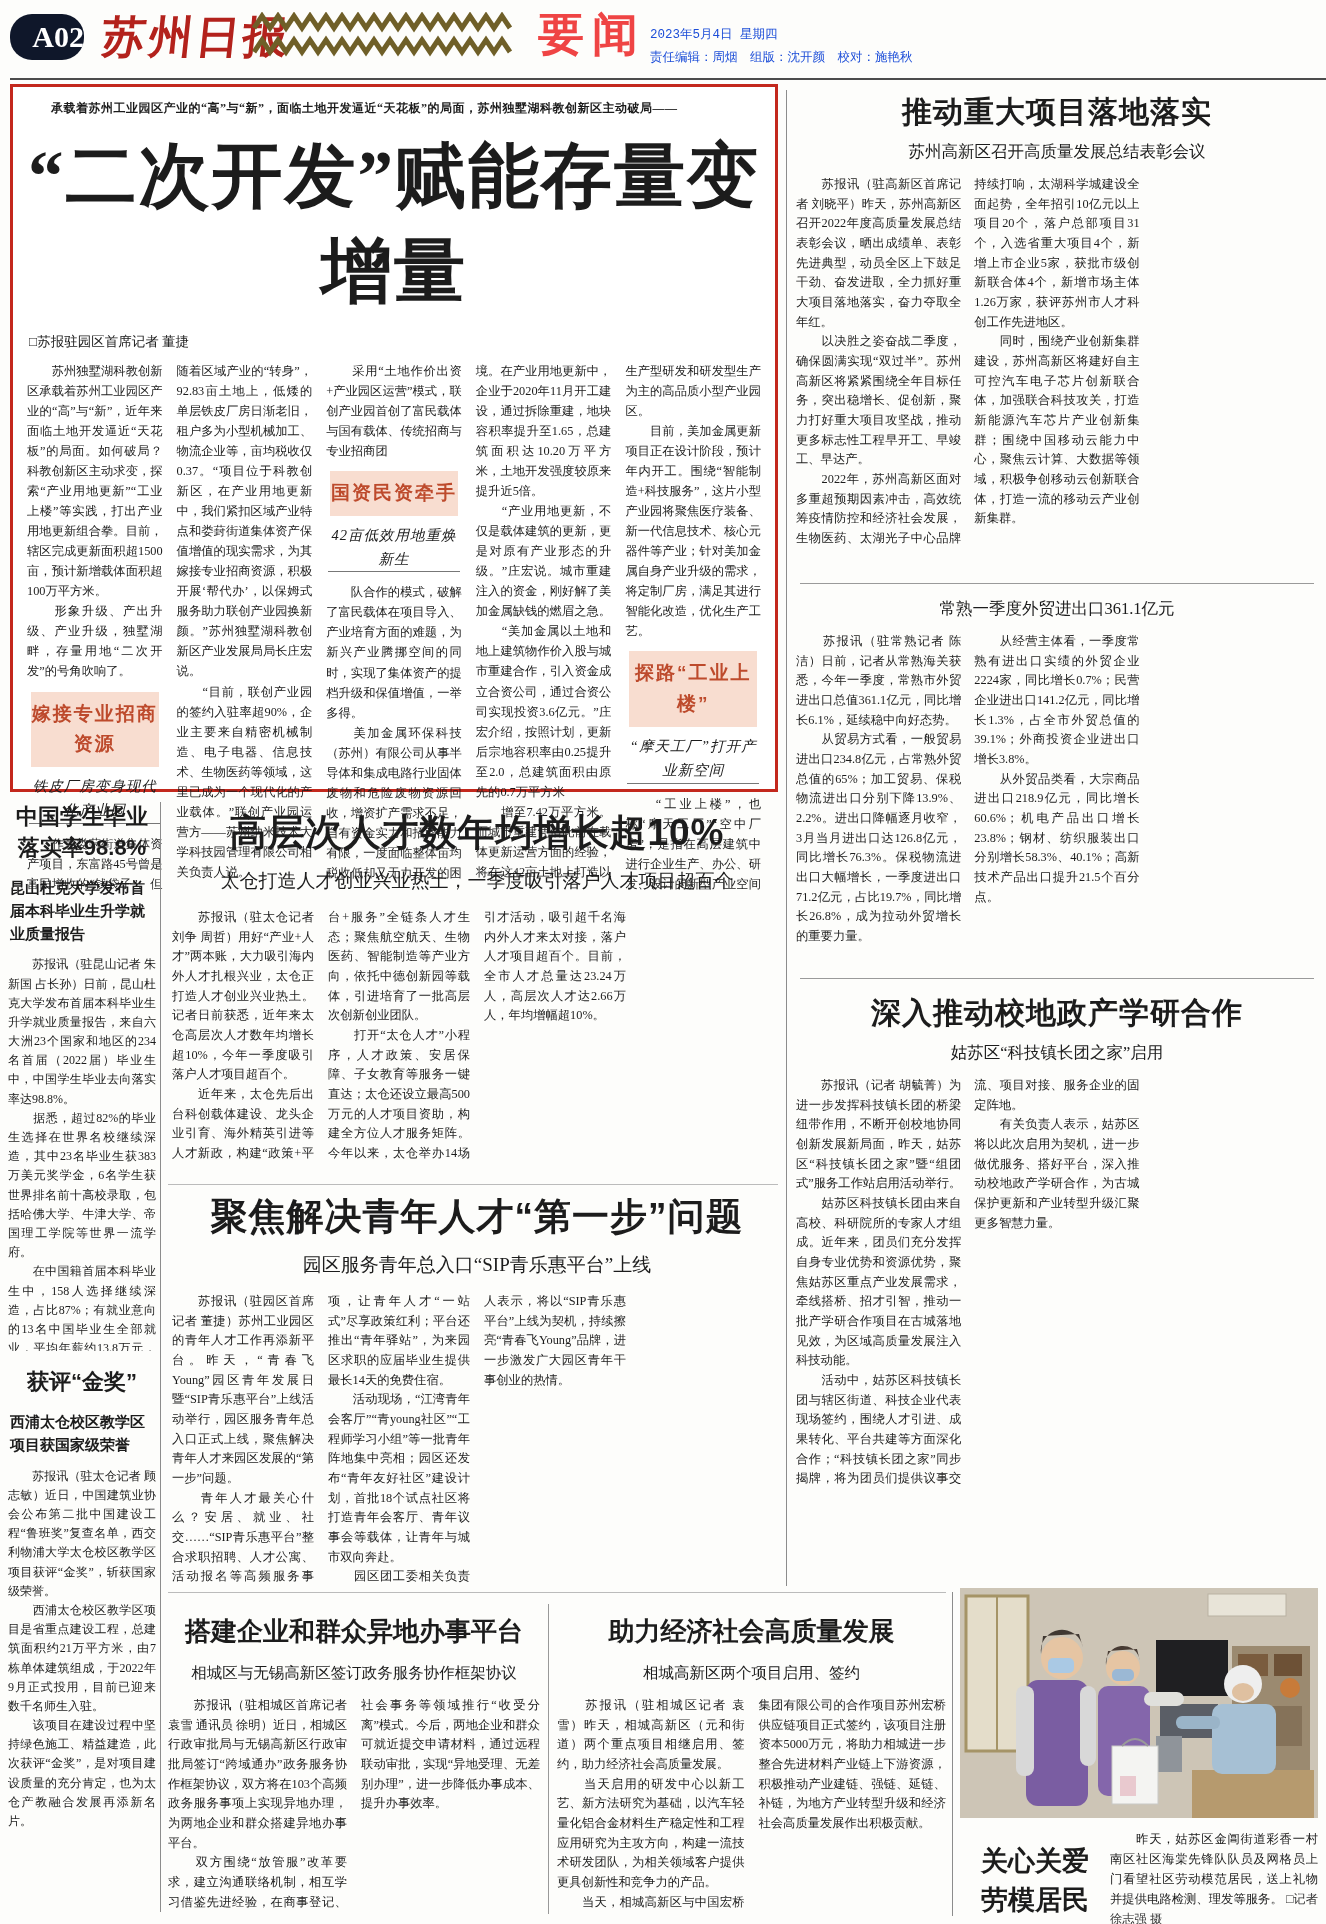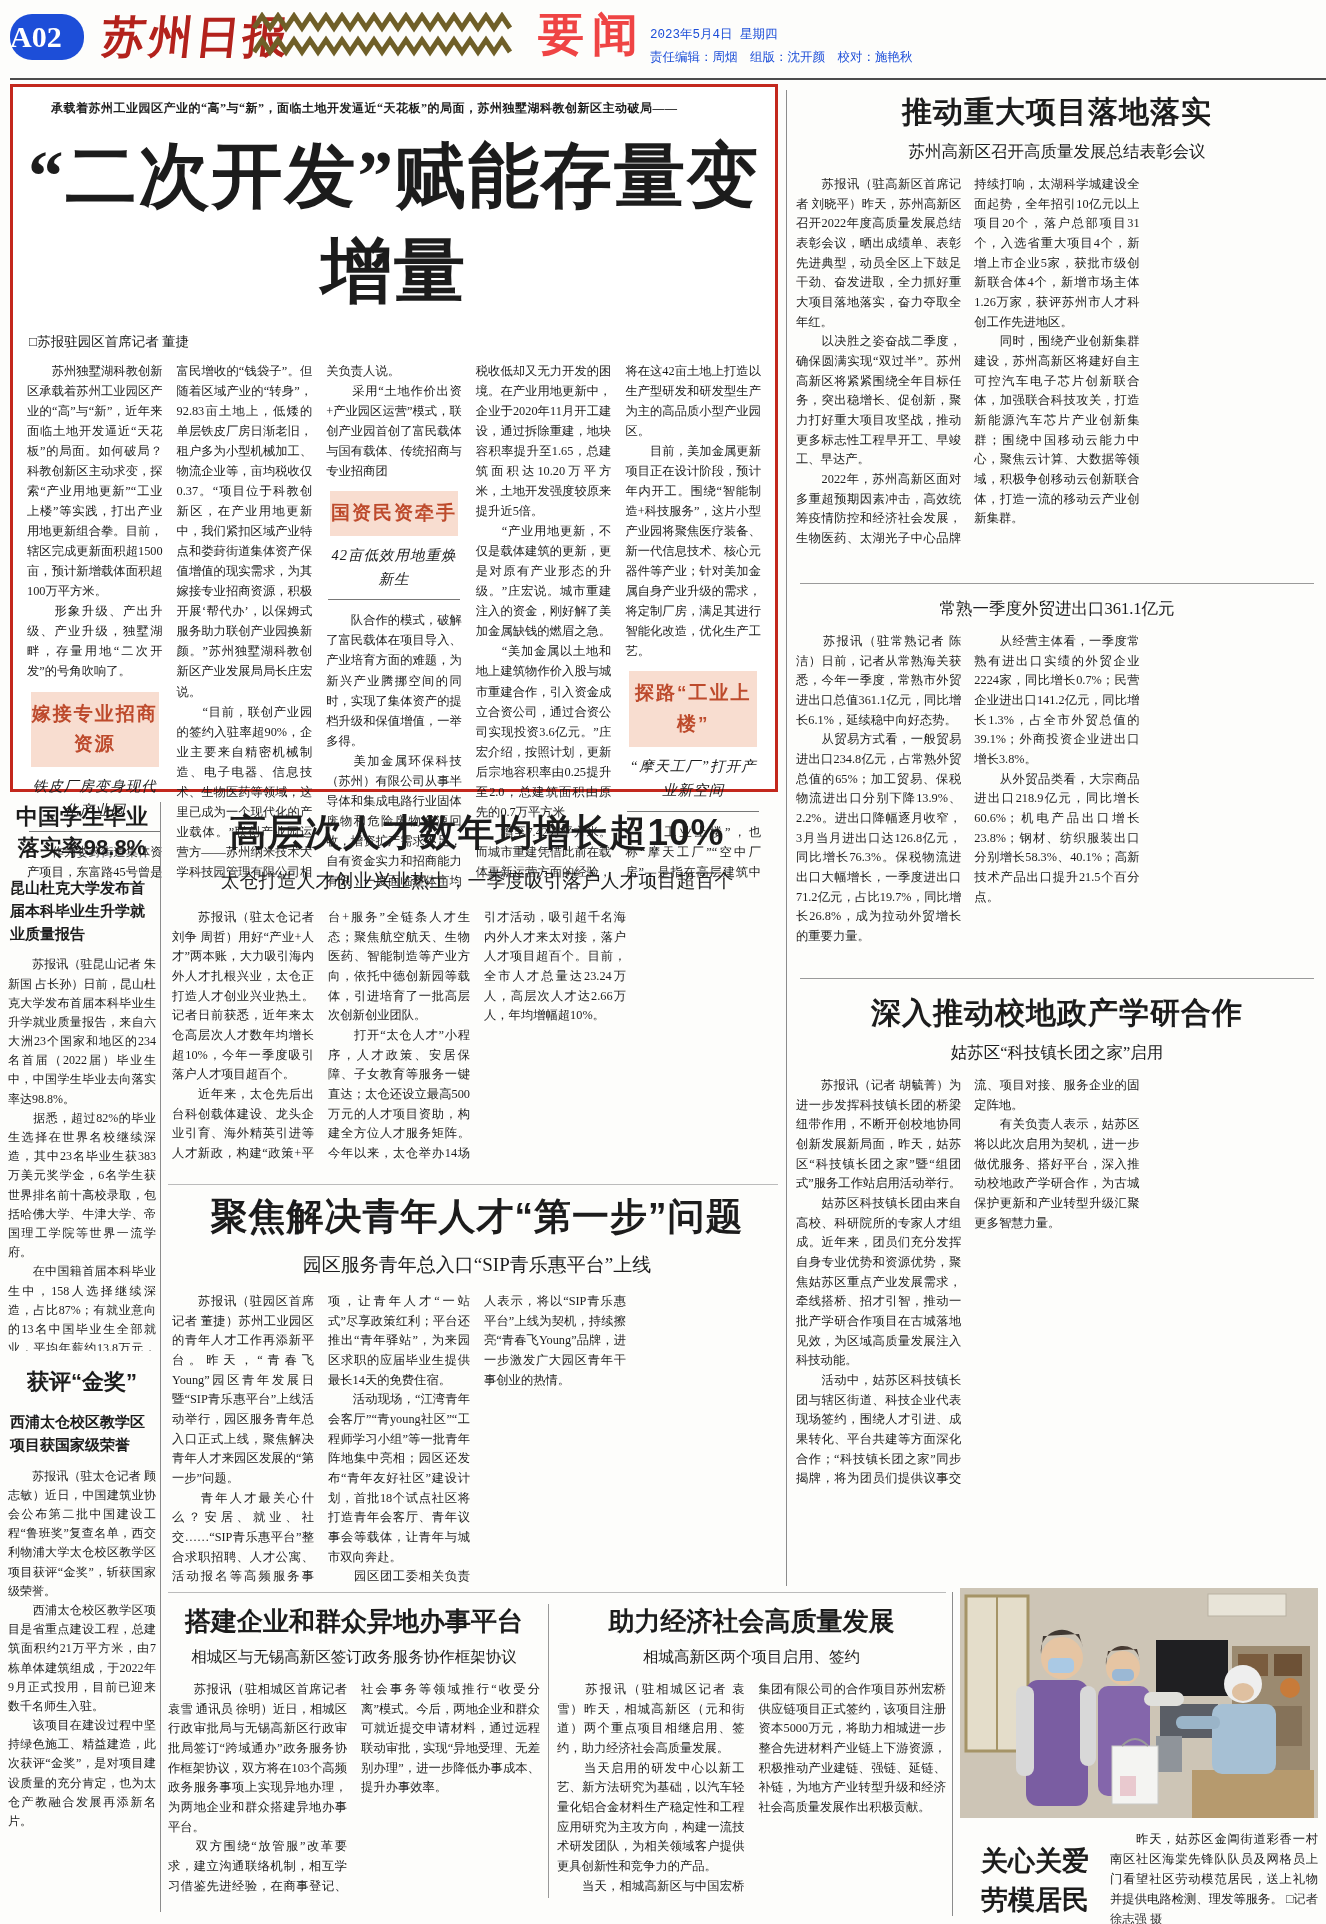--- a/index.html
+++ b/index.html
@@ -1,21 +1,21 @@
 <!DOCTYPE html>
 <html><head>
 <meta charset="utf-8">
 <style>
   html,body{margin:0;padding:0;background:#e9e8e4;}
   .page{position:relative;width:1326px;height:1924px;background:#fdfdfb;margin:0 auto;
         font-family:"Liberation Serif",serif;color:#1c1c1c;overflow:hidden;}
   
   .hdr{position:absolute;top:8px;left:10px;right:10px;height:58px;}
-  .page-code{position:absolute;left:0;top:6px;width:74px;height:46px;background:#1d4ed8;color:#fff;
-             font-family:"Liberation Serif",serif;font-weight:bold;font-size:30px;text-align:left;line-height:46px;border-radius:22px;}
+  .page-code{position:absolute;left:0;top:6px;width:74px;height:46px;background:#0f172a;color:#fff;
+             font-family:"Liberation Serif",serif;font-weight:bold;font-size:30px;text-align:right;line-height:46px;border-radius:22px;}
   .logo{position:absolute;left:92px;top:0;font-weight:900;font-size:44px;color:#b3221c;
         font-family:"Liberation Serif",serif;letter-spacing:3px;transform:skewX(-6deg);}
   .waves{position:absolute;left:242px;top:4px;}
   .section-title{position:absolute;left:528px;top:-4px;font-family:"Liberation Sans",sans-serif;
                  font-weight:900;font-size:46px;letter-spacing:8px;color:#ef4444;}
   .hdr-date{position:absolute;left:640px;top:16px;font-family:Liberation Mono, monospace;
             font-size:12.5px;color:#1d4ed8;line-height:1.8;}
   .hdr-rule{position:absolute;left:0;top:70px;width:1326px;height:2px;background:#4c4c4c;}
   
   .main-box{position:absolute;left:10px;top:84px;width:768px;height:708px;border:3px solid #c3281d;
@@ -23,42 +23,42 @@
   .kicker{font-size:12px;font-weight:bold;line-height:1.5;text-indent:2em;margin:0;letter-spacing:0.5px;}
   .main-headline{text-align:center;font-size:71px;font-weight:900;letter-spacing:2px;margin:12px 0 14px;
                  font-family:"Liberation Serif",serif;}
   .byline{font-size:13.5px;margin:0 0 10px 2px;}
   .main-body{height:540px;column-count:5;column-gap:14px;column-fill:auto;overflow:hidden;
              font-size:12.3px;line-height:1.63;text-align:justify;}
   .main-body p{margin:0;white-space:pre-line;}
   .sub-red{break-inside:avoid;background:#f8ddd0;color:#bd4a2c;font-family:"Liberation Sans",sans-serif;
            font-weight:bold;font-size:19px;text-align:center;padding:7px 0;margin:10px 4px 8px;letter-spacing:2px;}
   .sub-deck{break-inside:avoid;font-style:italic;font-size:14.5px;text-align:center;margin:8px 2px 10px;
-            padding-bottom:8px;border-bottom:1px solid #777;letter-spacing:1px;}
+            border-bottom:1px solid #777;letter-spacing:1px;}
   
   .leftcol{position:absolute;left:8px;top:802px;width:148px;}
   .lc-head{font-family:"Liberation Sans",sans-serif;font-weight:900;font-size:22px;text-align:center;line-height:1.4;margin:0;}
   .lc-deck{font-family:"Liberation Sans",sans-serif;font-weight:bold;font-size:15px;margin:12px 2px 10px;line-height:1.55;}
   .lc-body{font-size:12px;line-height:1.6;text-align:justify;white-space:pre-line;overflow:hidden;}
   .lc-a1-body{height:396px;}
   .lc-a2{margin-top:16px;}
   .lc-a2-body{height:400px;}
   
   .m-art{position:absolute;left:172px;width:610px;}
   .m1{top:808px;} .m2{top:1192px;}
   .m-head{font-family:"Liberation Sans",sans-serif;font-weight:900;font-size:37px;text-align:center;letter-spacing:1px;margin:0;}
   .m-deck{font-size:19px;text-align:center;margin-top:10px;}
   .m-body{margin-top:14px;column-count:4;column-gap:14px;column-fill:auto;font-size:12.3px;line-height:1.6;
           text-align:justify;white-space:pre-line;overflow:hidden;}
   .m1 .m-body{height:272px;} .m2 .m-body{height:300px;}
   
   .bottomband{position:absolute;left:168px;top:1600px;width:778px;display:flex;}
   .bb-a{width:372px;} .bb-b{flex:1;}
   .bb-divider{width:1px;background:#999;margin:4px 8px 0;}
-  .bb-head{font-family:"Liberation Sans",sans-serif;font-weight:900;font-size:26px;text-align:center;margin:4px;}
+  .bb-head{font-family:"Liberation Sans",sans-serif;font-weight:900;font-size:26px;text-align:center;margin:14px;}
   .bb-deck{font-size:15.5px;text-align:center;margin-top:8px;}
   .bb-body{margin-top:12px;column-count:2;column-gap:14px;column-fill:auto;font-size:12.3px;line-height:1.6;
            text-align:justify;white-space:pre-line;height:218px;overflow:hidden;}
   
   .rs{position:absolute;left:796px;top:92px;width:522px;}
   .rs-head{font-family:"Liberation Sans",sans-serif;font-weight:900;font-size:30px;text-align:center;margin:0;letter-spacing:1px;}
   .rs-deck{font-size:16.5px;text-align:center;margin-top:8px;}
   .rs-body{margin-top:12px;column-count:3;column-gap:13px;column-fill:auto;font-size:12.3px;line-height:1.6;
            text-align:justify;white-space:pre-line;overflow:hidden;}
   .rs-b1{height:392px;} .rs-b2{height:330px;} .rs-b3{height:430px;}

